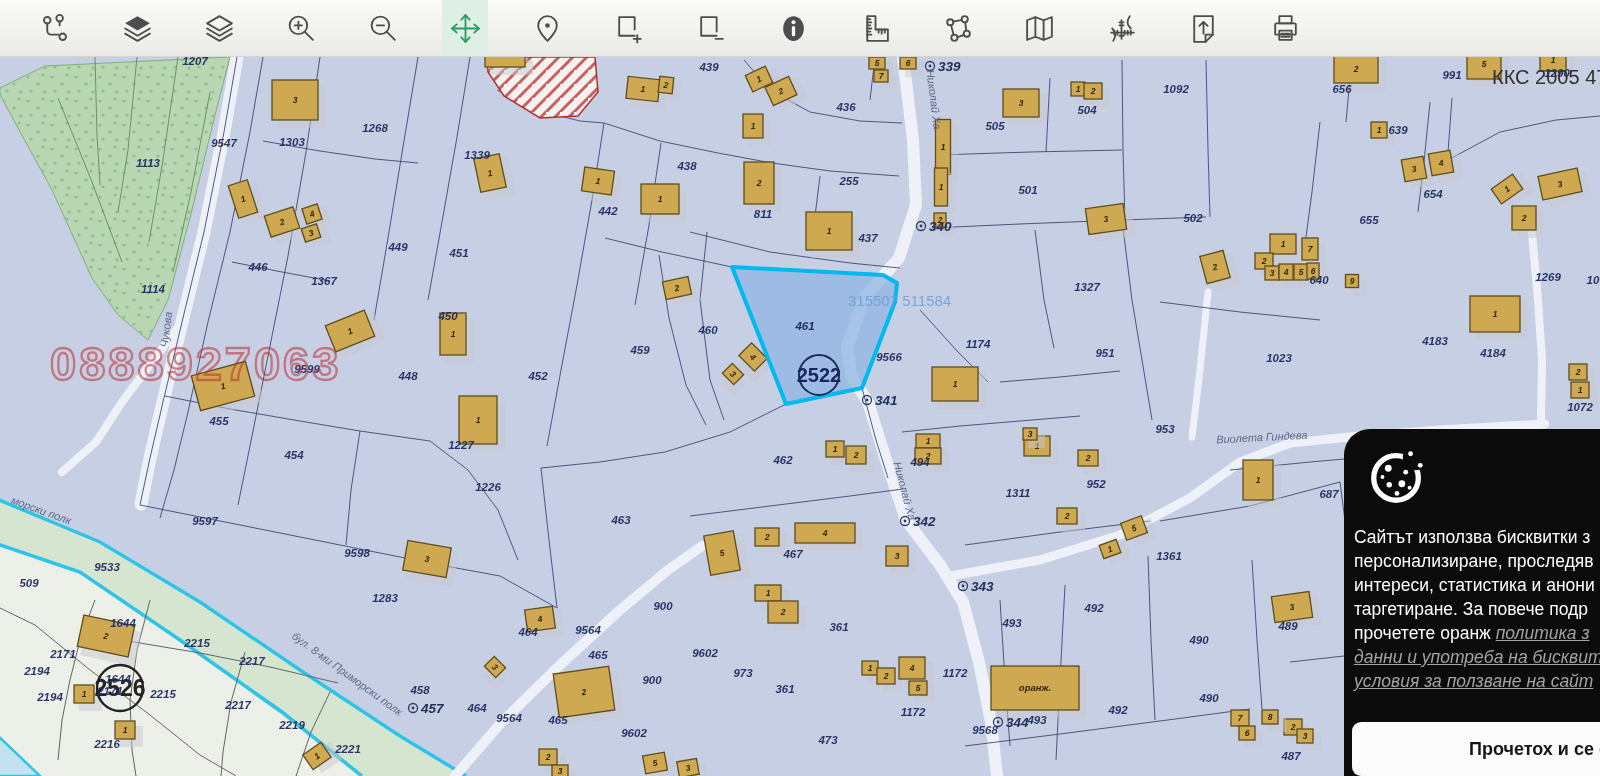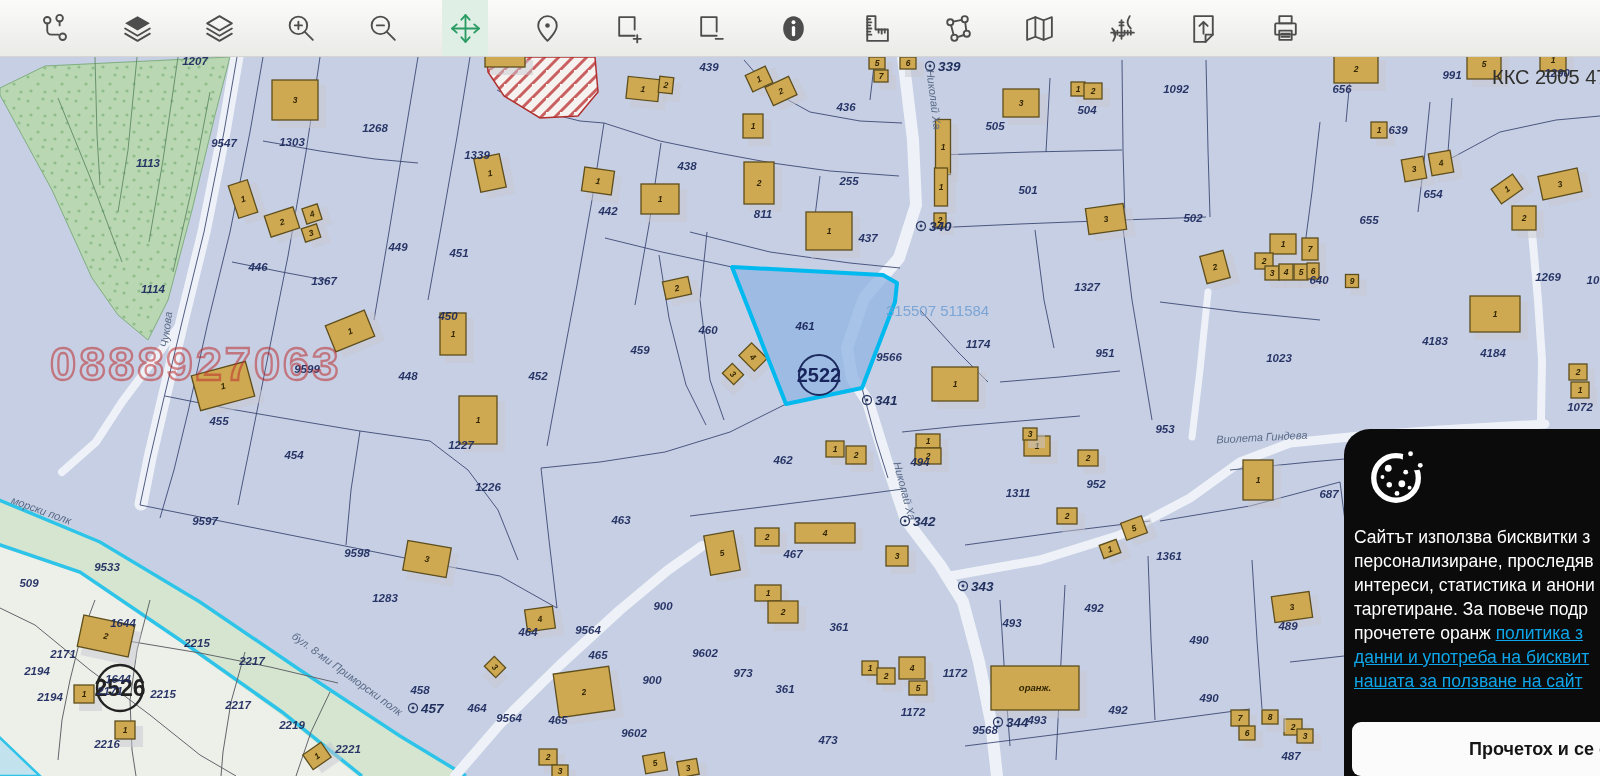--- a/index.html
+++ b/index.html
@@ -12,29 +12,29 @@
   .tb{width:46px;height:56px;margin:0 18px;display:flex;align-items:center;justify-content:center;cursor:pointer;}
   .tb.active{background:#e0efe5;}
   .tbicon{width:33px;height:33px;}
   
   #map{position:absolute;top:57px;left:0;z-index:1;}
   .wm-phone{position:absolute;left:50px;top:336px;z-index:3;font-size:47px;font-weight:700;
     letter-spacing:3px;color:rgba(195,60,60,.45);pointer-events:none;white-space:nowrap;}
   @supports (-webkit-text-stroke: 2px red){
     .wm-phone{color:transparent;-webkit-text-stroke:2.3px rgba(190,45,45,.55);}
   }
-  .wm-coords{position:absolute;left:886px;top:292px;z-index:2;font-size:15px;
-    color:rgba(109,158,212,.85);pointer-events:none;white-space:nowrap;margin-top:10px;}
+  .wm-coords{position:absolute;left:848px;top:292px;z-index:2;font-size:15px;
+    color:rgba(109,158,212,.85);pointer-events:none;white-space:nowrap;}
   .kkc{position:absolute;left:1492px;top:66px;z-index:2;font-size:20px;color:#30302e;white-space:nowrap;}
   
   .cookie{position:absolute;left:1344px;top:429px;width:430px;height:400px;background:#0b0b0b;
     border-radius:26px 0 0 0;z-index:10;color:#fff;}
   .cookie .cicon{margin:16px 0 0 22px;}
   .cookie .ctext{margin:14px 0 0 10px;font-size:17.5px;line-height:24px;white-space:nowrap;}
-  .cookie .clink{text-decoration:underline;cursor:pointer;color:#0ea5e9;}
+  .cookie .clink{font-style:italic;text-decoration:underline;cursor:pointer;color:#a3a3a3;}
   .cookie .agree{position:absolute;left:8px;top:722px;width:470px;height:54px;background:#fbfbfb;
     border:none;border-radius:9px;font-family:"Liberation Sans",sans-serif;font-size:18px;
     font-weight:700;color:#151515;cursor:pointer;}
   .cookie{top:429px;} .cookie .agree{top:293px;} 
 </style>
 </head>
 <body>
 
 <div class="toolbar" id="toolbar">
     <div class="tb">
@@ -891,16 +891,16 @@
       <circle cx="46" cy="9" r="2.5" fill="#fff"></circle>
     <circle cx="56" cy="21" r="2.5" fill="#fff"></circle>
   </svg>
   <div class="ctext" id="cookie-lines">
       <div>Сайтът използва бисквитки з</div>
       <div>персонализиране, проследяв</div>
       <div>интереси, статистика и анони</div>
       <div>таргетиране. За повече подр</div>
       <div><span>прочетете оранж </span><span class="clink">политика з</span></div>
       <div><span class="clink">данни и употреба на бисквит</span></div>
-      <div><span class="clink">нашата за ползване на сайт</span></div>
+      <div><span class="clink">условия за ползване на сайт</span></div>
     </div>
   <button class="agree">Прочетох и се съгласявам</button>
 </div>
 
 </body></html>

